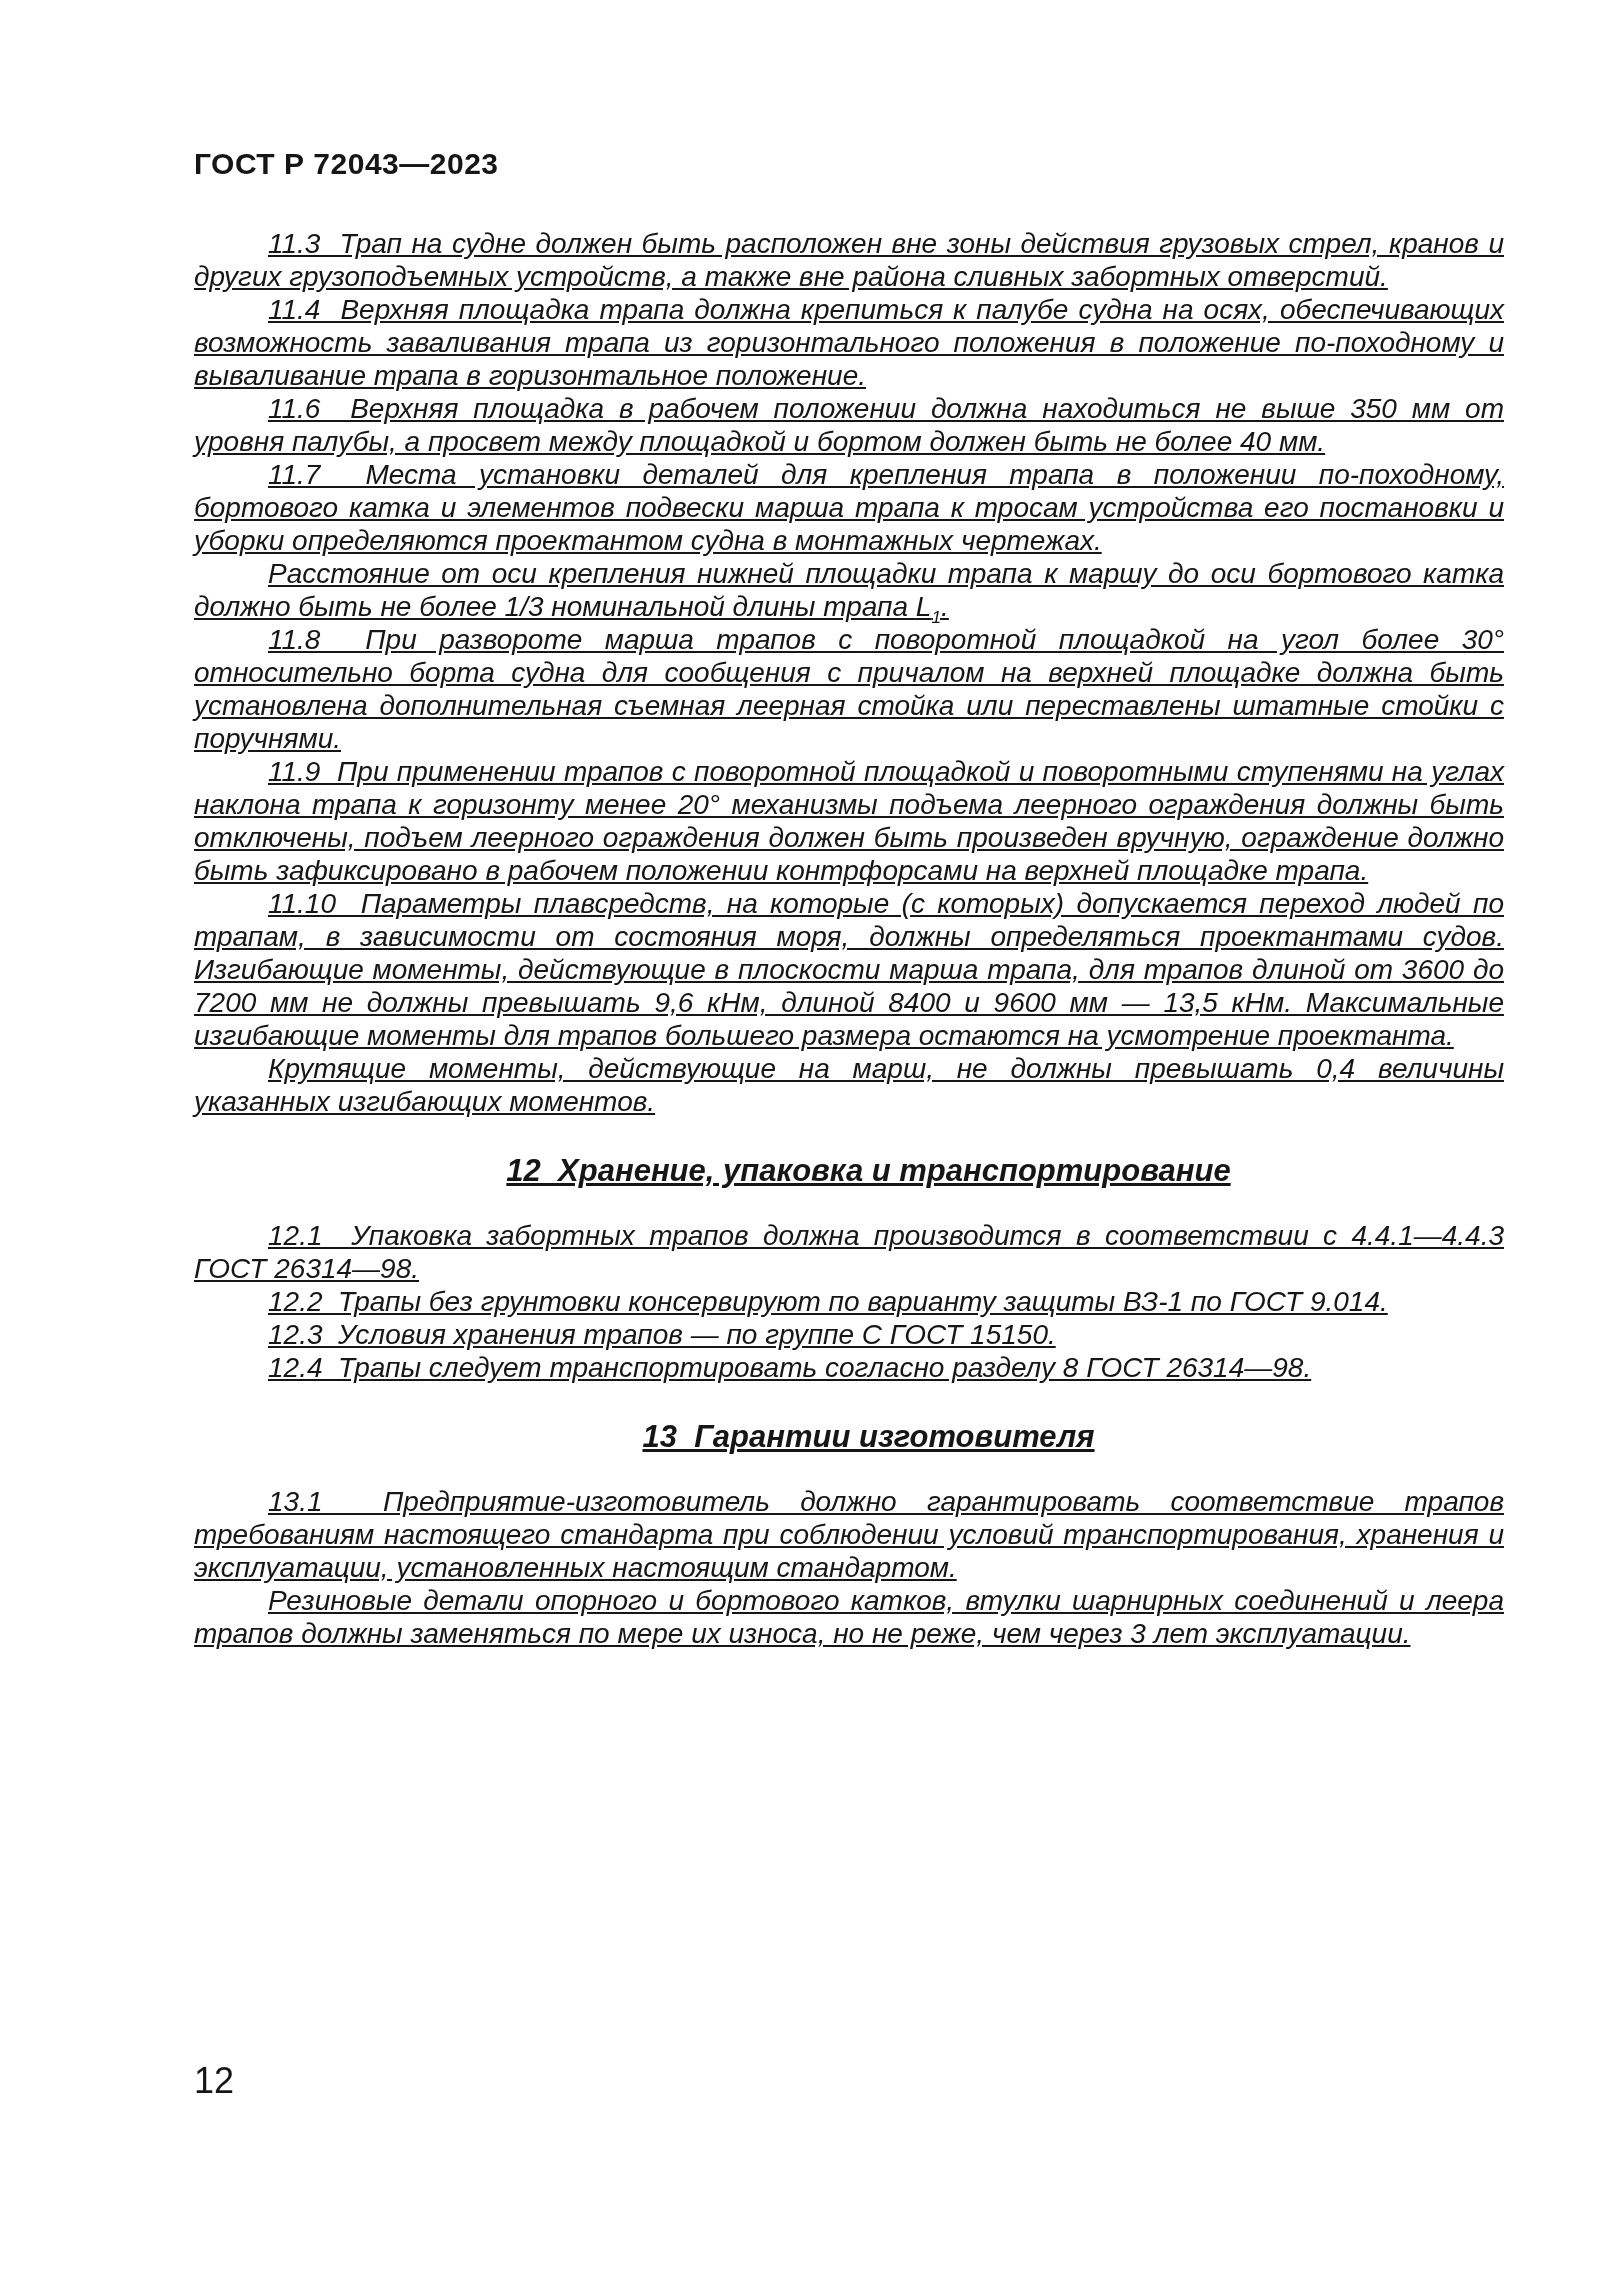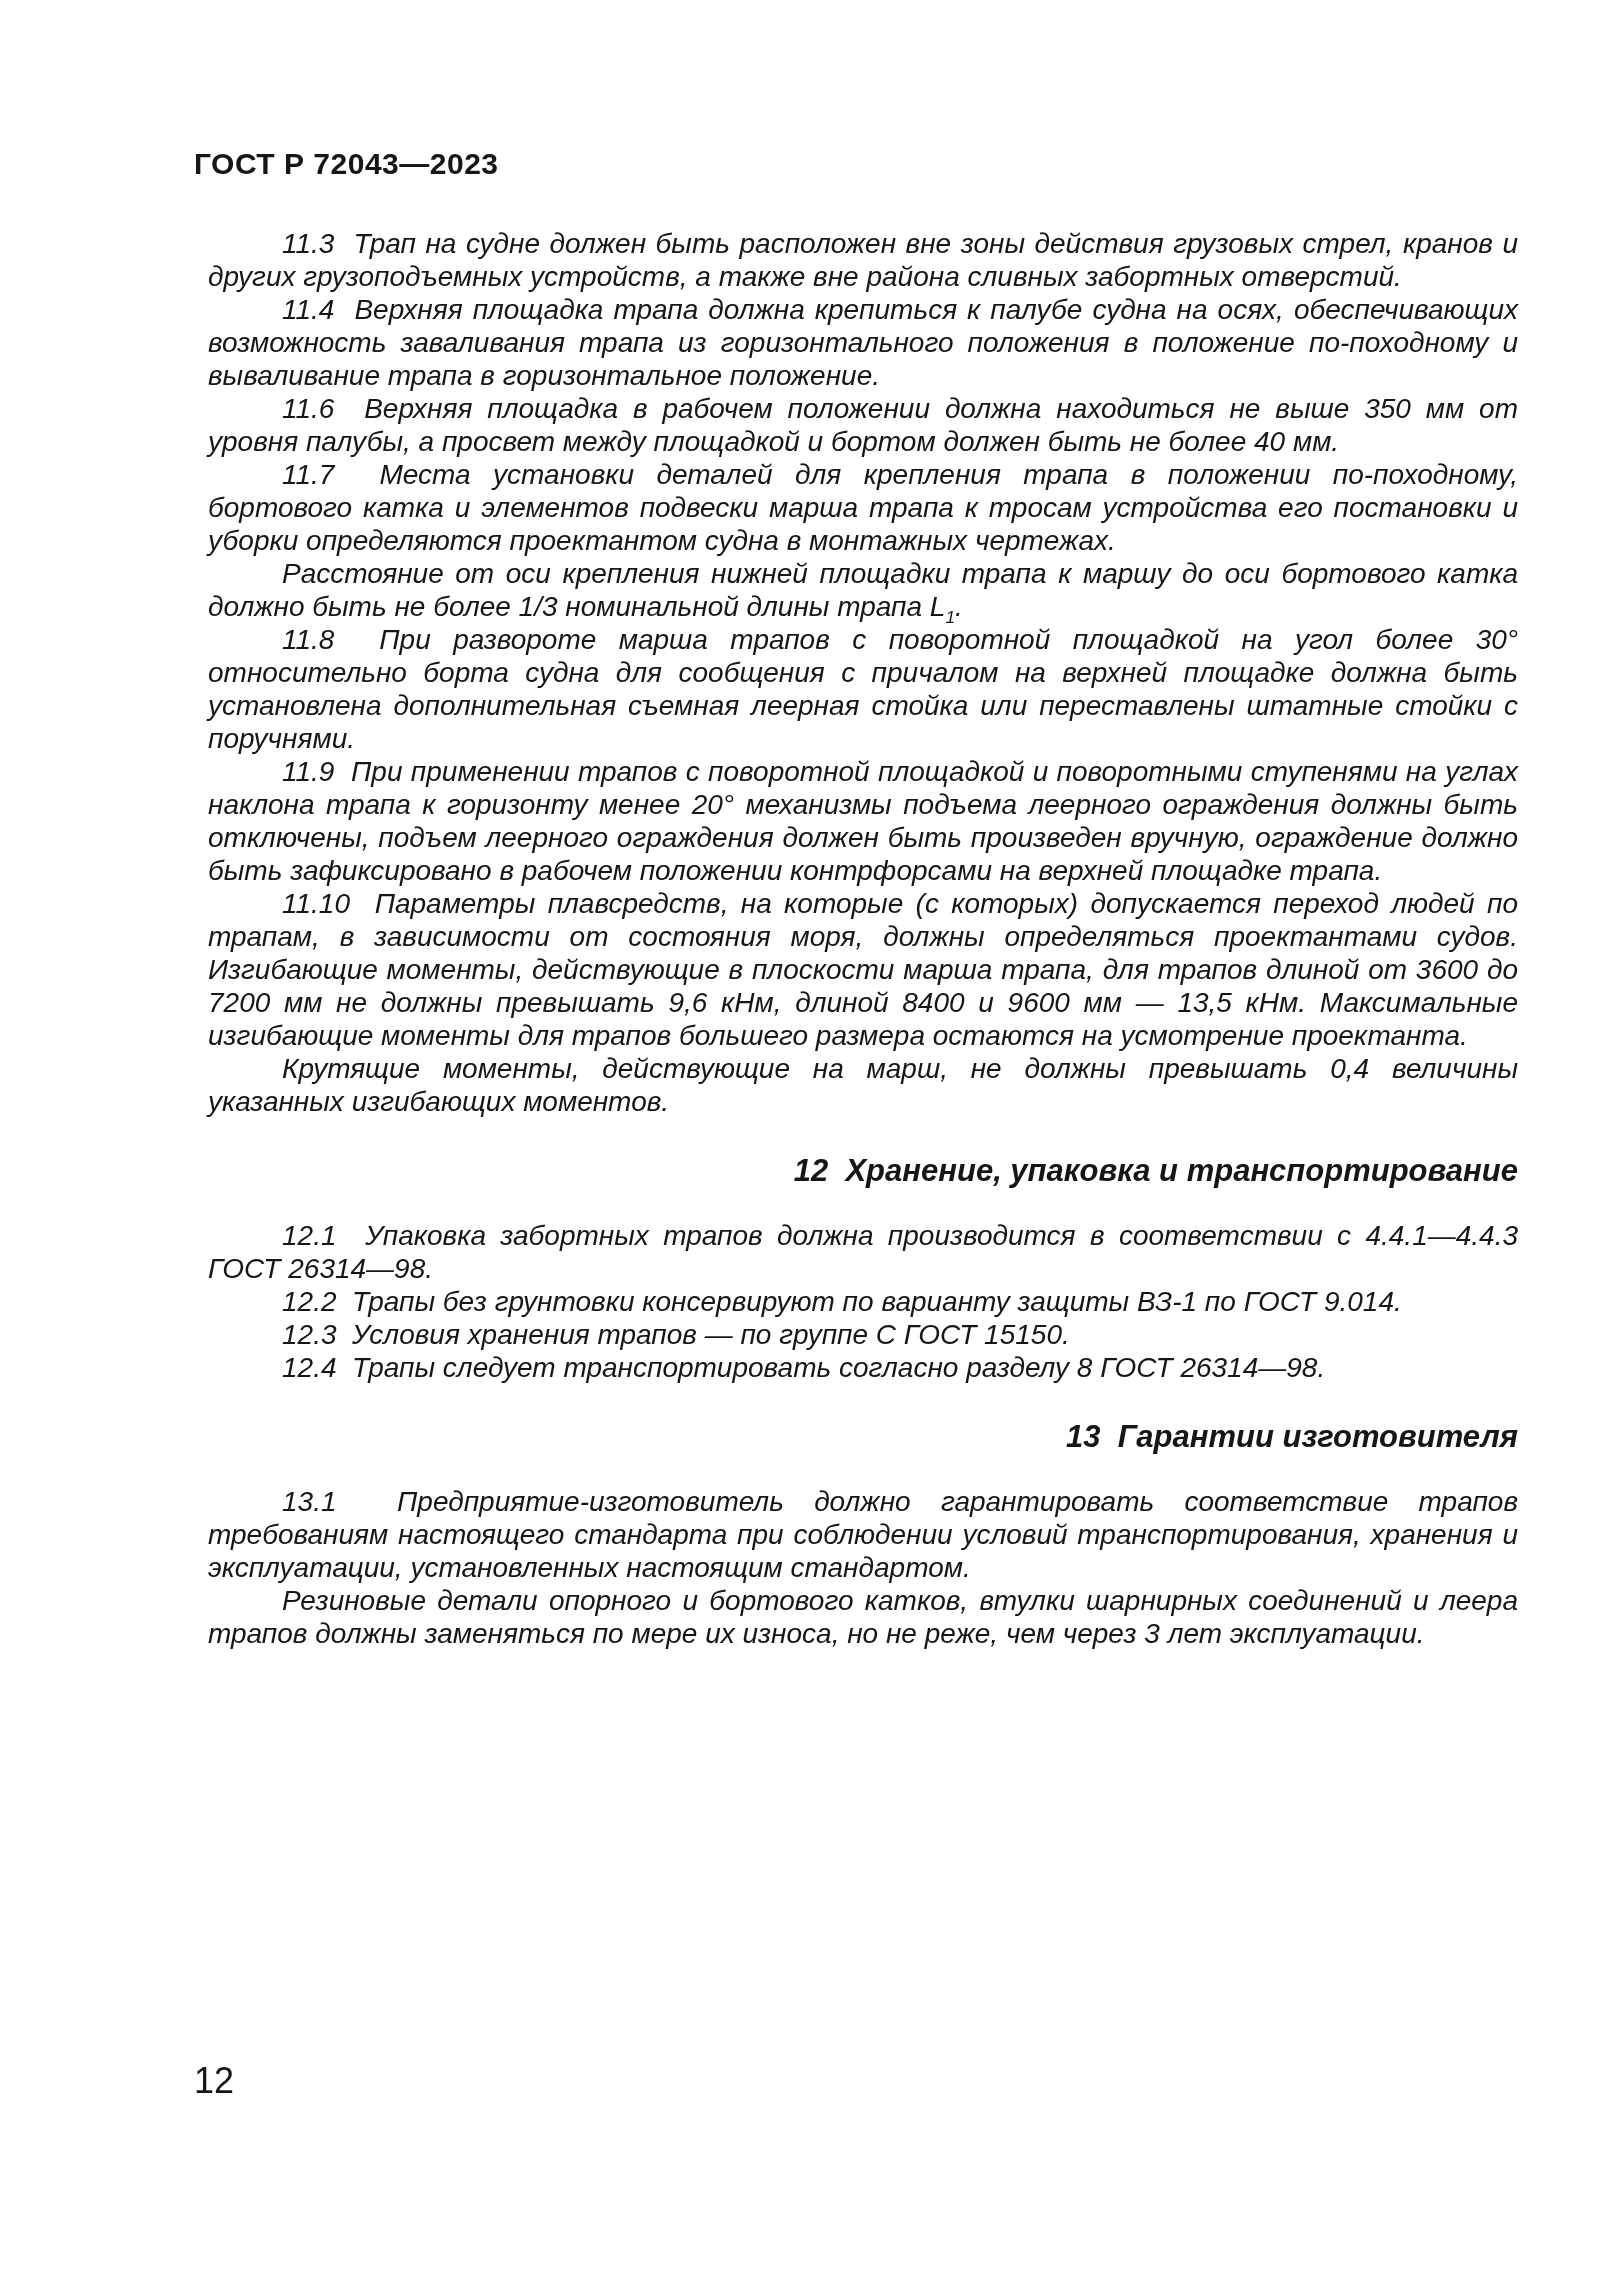--- a/index.html
+++ b/index.html
@@ -22,44 +22,45 @@
     top: 147px;
     width: 1310px;
     font-size: 30px;
     line-height: 33px;
     font-weight: bold;
     font-style: normal;
     letter-spacing: 0.5px;
   }
   .doc-content {
     position: absolute;
-    left: 208px;
+    left: 194px;
     top: 227px;
     width: 1310px;
     font-size: 28px;
     line-height: 33px;
     font-style: italic;
     text-align: justify;
     hyphens: manual;
+    text-decoration: underline;
     -webkit-hyphens: manual;
   }
   .paragraph {
     margin: 0;
     text-indent: 74px;
   }
   .paragraph sub {
     font-size: 0.62em;
     line-height: 0;
   }
   .heading {
     font-weight: bold;
     font-style: italic;
     font-size: 31px;
     line-height: 39px;
-    text-align: right;
+    text-align: center;
     text-indent: 0;
     margin: 33px 0 29px 39px;
   }
   .page-number {
     position: absolute;
     left: 194px;
     top: 2064px;
     font-size: 36px;
     line-height: 33px;
     font-style: normal;

